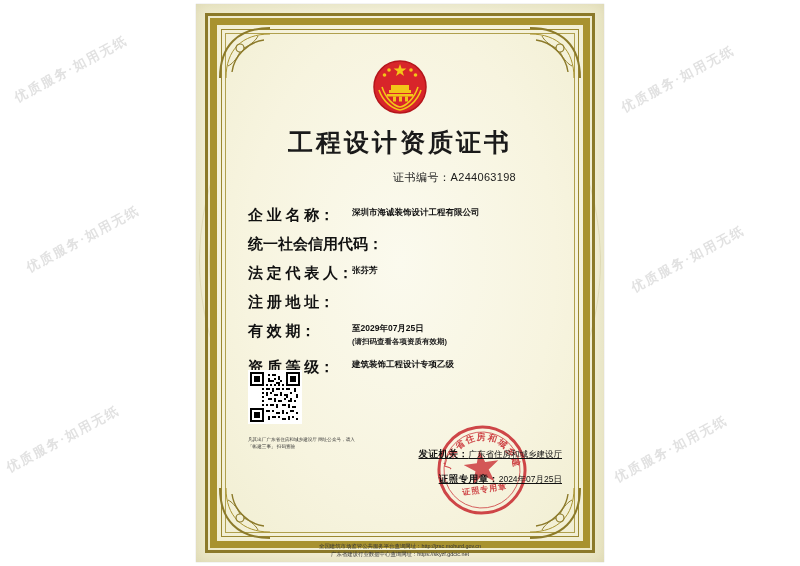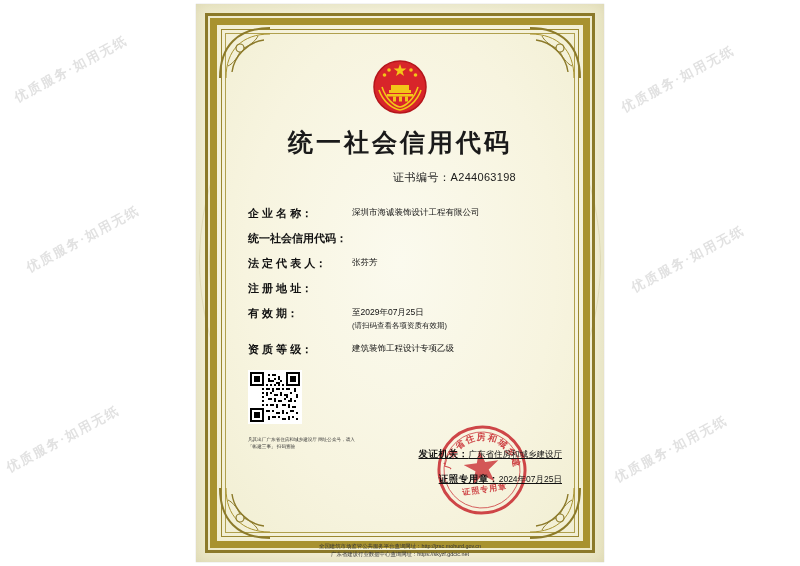--- a/index.html
+++ b/index.html
@@ -170,31 +170,33 @@
     display: flex;
     align-items: flex-start;
     margin-bottom: 10px;
     font-size: 9px;
     color: #111;
   }
   .flabel {
     width: 104px;
     flex: 0 0 104px;
     font-weight: bold;
-    font-size: 11px;
+    font-size: 15px;
     letter-spacing: 0;
     color: #111;
     white-space: nowrap;
+    font-family: Liberation Serif, serif;
   }
   .fvalue {
     flex: 1;
     font-size: 8.5px;
     color: #111;
     line-height: 12px;
     word-break: break-all;
+    font-weight: bold;
   }
   .sub-note {
     font-size: 7.5px;
     color: #222;
     margin-top: 2px;
   }
 
   
   .qr {
     position: absolute;
@@ -397,21 +399,21 @@
         <g fill="#f3c518">
           <polygon points="31,10 32.6,14.6 37.4,14.6 33.5,17.5 35,22 31,19.2 27,22 28.5,17.5 24.6,14.6 29.4,14.6"></polygon>
           <circle cx="20" cy="16" r="1.8"></circle>
           <circle cx="15.5" cy="21" r="1.8"></circle>
           <circle cx="42" cy="16" r="1.8"></circle>
           <circle cx="46.5" cy="21" r="1.8"></circle>
         </g>
       </svg>
     </div>
 
-    <div class="cert-title">统一社会信用代码</div>
+    <div class="cert-title">工程设计资质证书</div>
 
     <div class="cert-number">
       <span>证书编号：</span><span class="num">A244063198</span>
     </div>
 
     <div class="fields">
 
       <div class="frow">
         <div class="flabel">企 业 名 称：</div>
         <div class="fvalue">深圳市海诚装饰设计工程有限公司</div>

